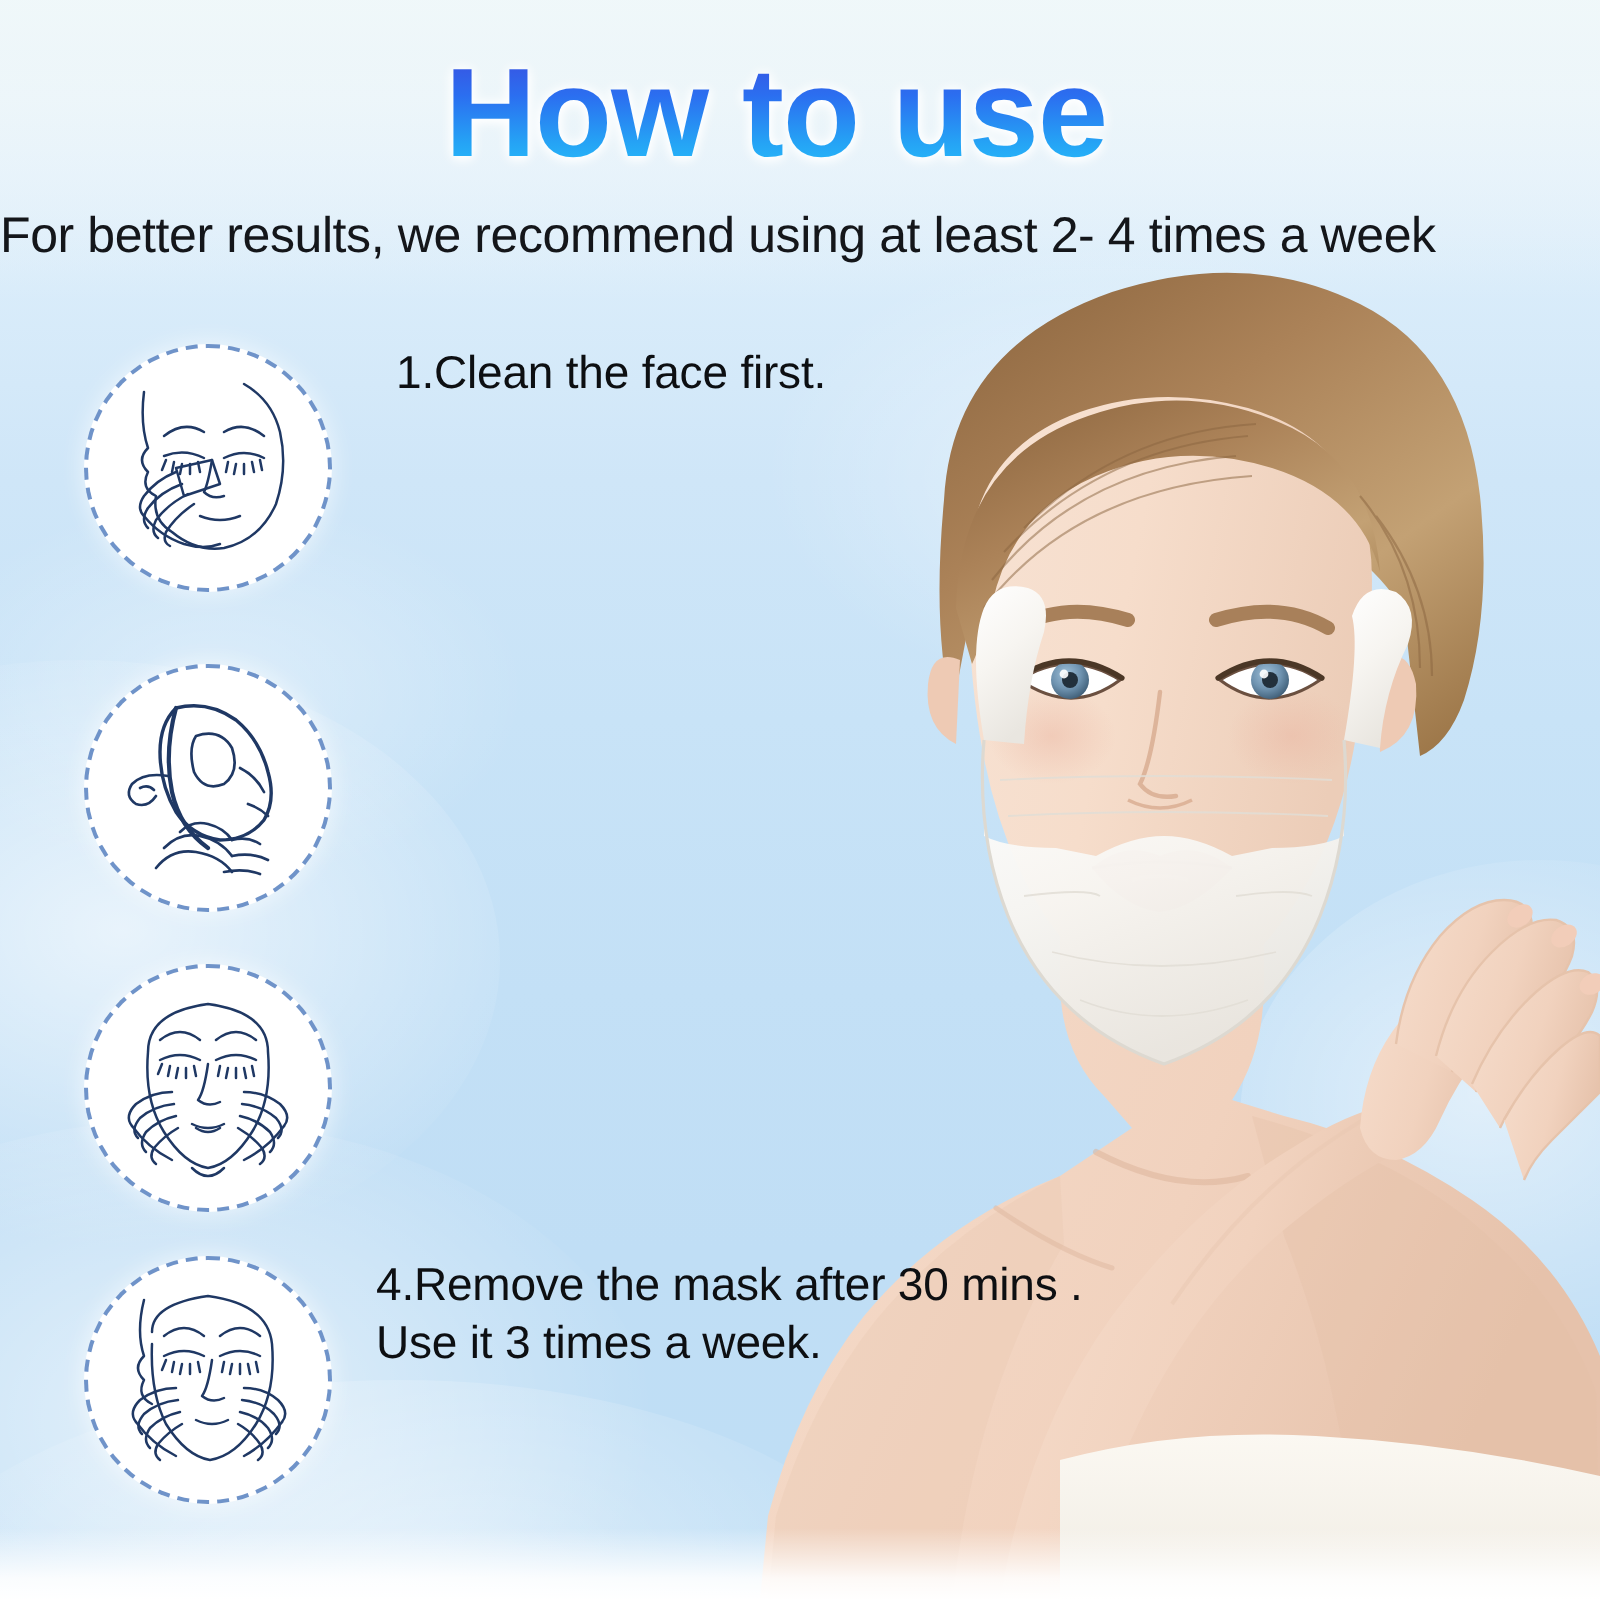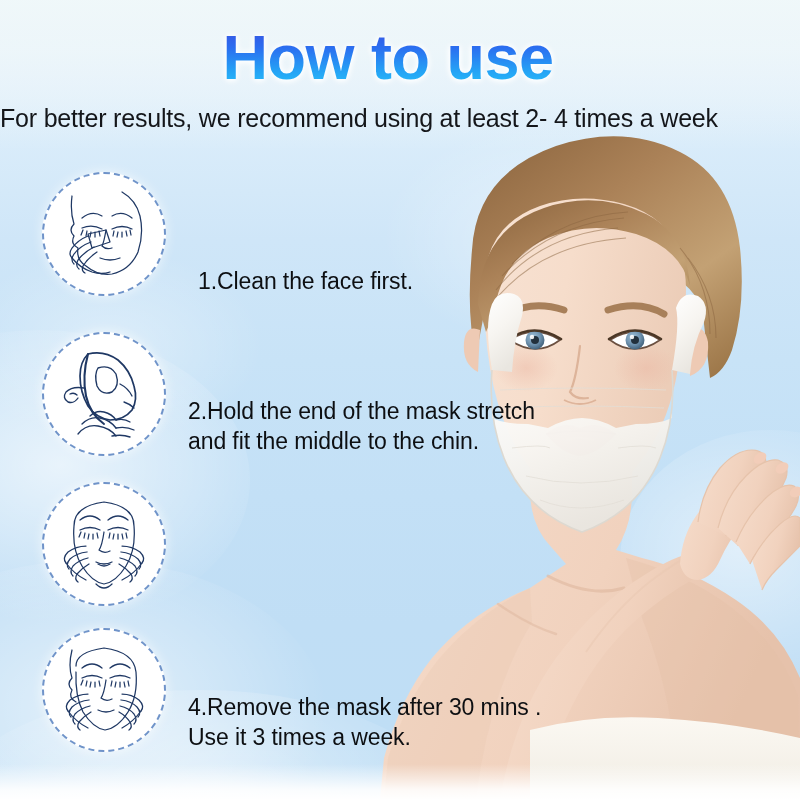--- a/index.html
+++ b/index.html
@@ -75,21 +75,21 @@
     position:absolute; left:0; top:104px; width:800px;
     text-align:left;
     font-size:25px; color:#14161a;
     letter-spacing:-0.2px;
     white-space:nowrap;
   }
 
   
   .step {
     position:absolute; left:42px;
-    display:flex; align-items:flex-end;
+    display:flex; align-items:flex-start;
   }
   .step-1 { top:172px; }
   .step-2 { top:332px; }
   .step-3 { top:482px; }
   .step-4 { top:628px; }
 
   .circle {
     position:relative;
     width:124px; height:124px; flex:0 0 124px;
     border-radius:50%;
@@ -103,21 +103,21 @@
   .step-text {
     margin-left:14px;
     font-size:23px; color:#0d0f12;
     line-height:1.28;
     white-space:pre-line;
     letter-spacing:-0.1px;
   }
   .step-1 .step-text { margin-left:32px; }
   .step-2 .step-text { margin-left:22px; }
   .step-3 .step-text { margin-left:22px; }
-  .step-4 .step-text { margin-left:22px;margin-top:16px; }
+  .step-4 .step-text { margin-left:22px; }
 
   
   #model {
     position:absolute; right:0; top:118px;
     width:420px; height:682px;
     pointer-events:none;
   }
   #model svg { display:block; }
 </style>
 </head>
@@ -369,22 +369,20 @@
           <path d="M38 74 Q44 68 52 70 Q60 72 64 78"></path>
           <path d="M30 82 Q38 74 48 76 Q58 78 64 86"></path>
           <path d="M26 92 Q34 82 46 84 Q58 86 64 94"></path>
           <path d="M64 78 Q72 76 78 80"></path>
           <path d="M64 86 Q74 84 82 88"></path>
           <path d="M60 94 Q70 92 78 95"></path>
         </g>
       </svg>
       </span>
     </div>
-    <div class="step-text">2.Hold the end of the mask stretch
-and fit the middle to the chin.</div>
   </div>
 
   <div class="step step-3">
     <div class="circle">
       <span>
       <svg width="104" height="104" viewBox="0 0 104 104" xmlns="http://www.w3.org/2000/svg">
         <g fill="none" stroke="#1f3864" stroke-width="1.25" stroke-linecap="round" stroke-linejoin="round">
 
           <path d="M22 34 Q22 14 52 10 Q82 14 82 34 Q84 58 74 74 Q64 90 52 92
                    Q40 90 30 74 Q20 58 22 34"></path>

